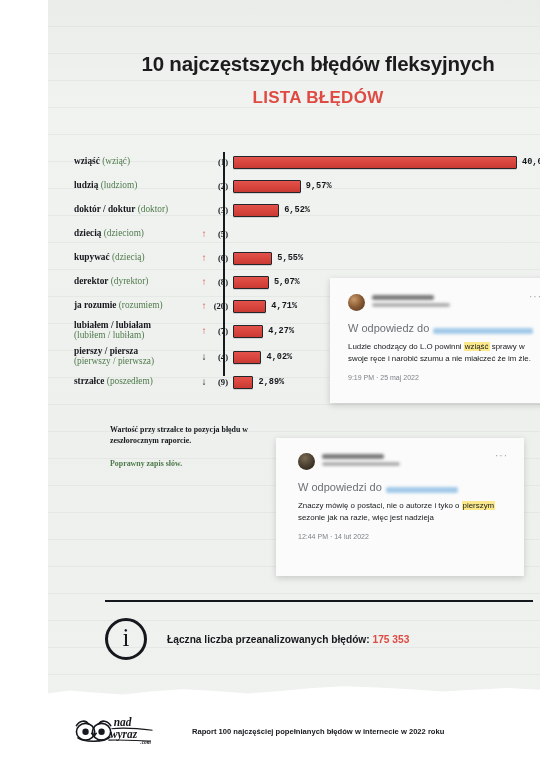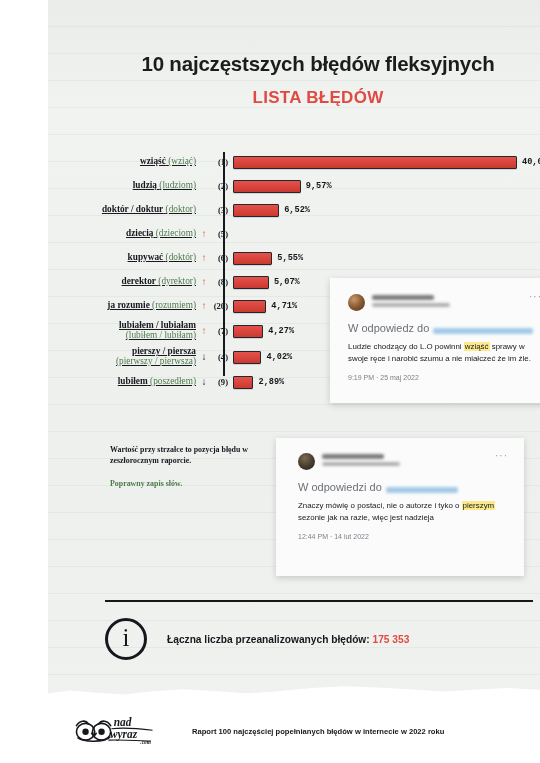--- a/index.html
+++ b/index.html
@@ -71,26 +71,25 @@
   .row{
     position:relative;
     height:24px;
     display:flex;
     align-items:center;
   }
   .row.tall{ height:26px; }
 
   .lbl{
     width:125px;
-    text-align:right;
+    text-align:left;
     font-size:9.3px;
     line-height:1.05;
     color:#15181c;
     padding-right:3px;
-    text-decoration:underline;
   }
   .lbl .wrong{ font-weight:bold; }
   .lbl .right{ color:#4e7a4a; font-weight:normal; }
   .lbl .l2{ display:block; }
 
   .arrowcell{
     width:10px;
     text-align:center;
     font-size:10px;
     line-height:1;
@@ -119,21 +118,21 @@
     font-size:8.6px;
     font-weight:bold;
     color:#15181c;
     margin-left:5px;
     white-space:nowrap;
   }
 
   
   .legend{
     position:absolute;
-    left:62px; top:444px;
+    left:62px; top:424px;
     width:170px;
     font-size:7.9px;
     line-height:1.45;
     color:#15181c;
     font-weight:bold;
     z-index:3;
   }
   .legend .green{
     display:block;
     color:#4e7a4a;
@@ -318,21 +317,21 @@
             <div class="bar" style="width: 46.1996px;"></div>
             <div class="val">6,52%</div>
           </div>
         </div>
         <div class="row">
           <div class="lbl"><span class="wrong">dziecią</span> <span class="right">(dzieciom)</span></div>
           <div class="arrowcell"><span class="up">↑</span></div>
           <div class="posn">(5)</div>
         </div>
         <div class="row">
-          <div class="lbl"><span class="wrong">kupywać</span> <span class="right">(doktór)</span></div>
+          <div class="lbl"><span class="wrong">kupywać</span> <span class="right">(dziecią)</span></div>
           <div class="arrowcell"><span class="up">↑</span></div>
           <div class="posn">(6)</div>
           <div class="barwrap">
             <div class="bar" style="width: 39.3263px;"></div>
             <div class="val">5,55%</div>
           </div>
         </div>
         <div class="row">
           <div class="lbl"><span class="wrong">derektor</span> <span class="right">(dyrektor)</span></div>
           <div class="arrowcell"><span class="up">↑</span></div>
@@ -363,21 +362,21 @@
         <div class="row tall">
           <div class="lbl"><span class="wrong">pierszy / piersza</span><span class="l2 right">(pierwszy / pierwsza)</span></div>
           <div class="arrowcell"><span class="down">↓</span></div>
           <div class="posn">(4)</div>
           <div class="barwrap">
             <div class="bar" style="width: 28.485px;"></div>
             <div class="val">4,02%</div>
           </div>
         </div>
         <div class="row">
-          <div class="lbl"><span class="wrong">lubiłem</span> <span class="right">(poszedłem)</span></div>
+          <div class="lbl"><span class="wrong">strzałce</span> <span class="right">(poszedłem)</span></div>
           <div class="arrowcell"><span class="down">↓</span></div>
           <div class="posn">(9)</div>
           <div class="barwrap">
             <div class="bar" style="width: 20.478px;"></div>
             <div class="val">2,89%</div>
           </div>
         </div>
       </div>
 
     <div class="legend">

